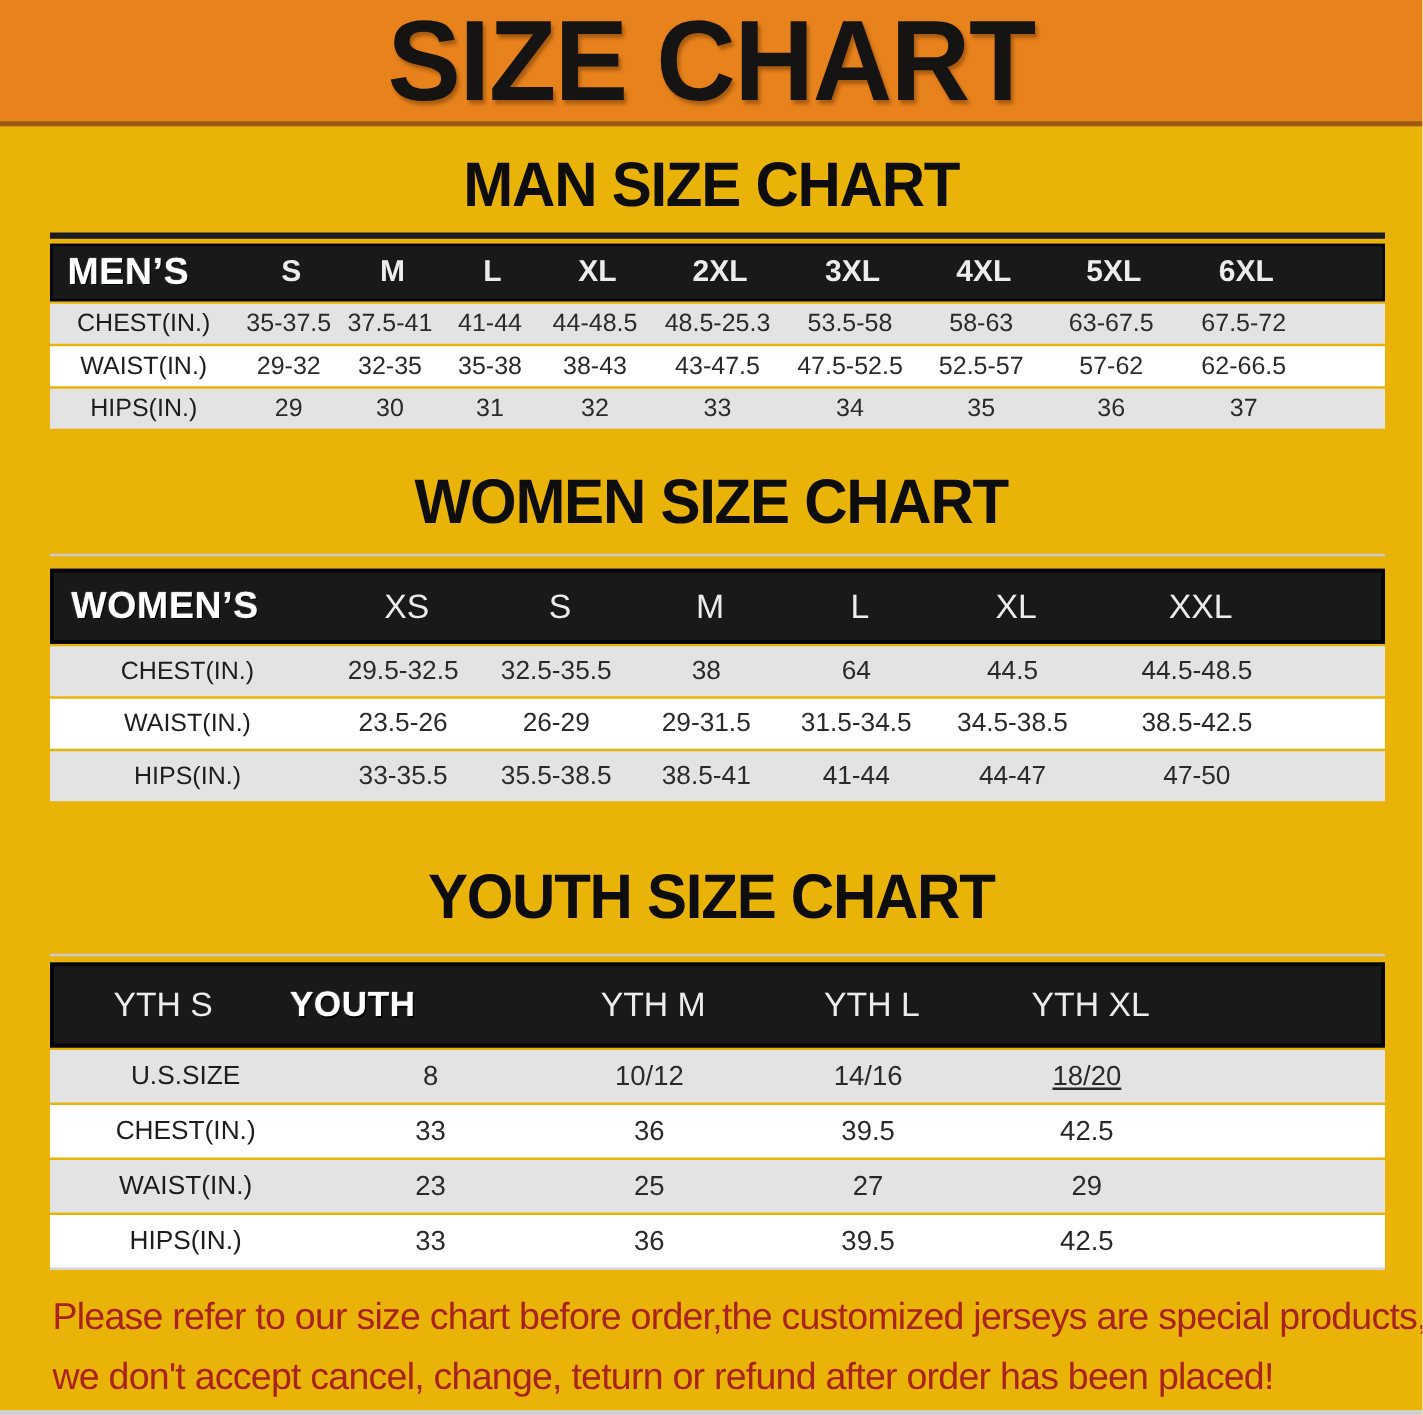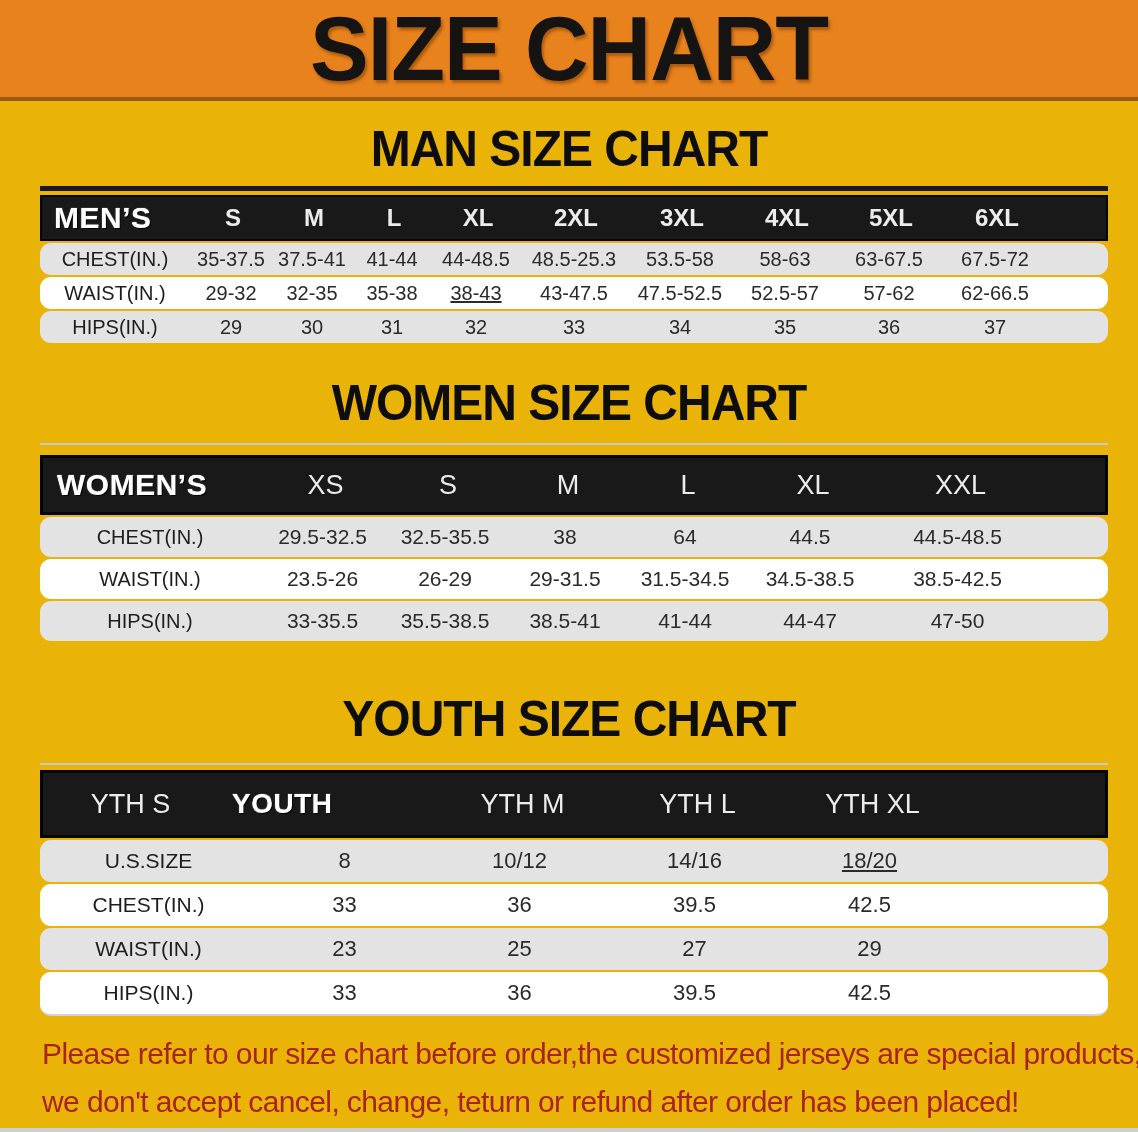--- a/index.html
+++ b/index.html
@@ -64,21 +64,21 @@
   }
   .tbl-men   .head-label{font-size:30px;}
   .tbl-women .head-label{font-size:30px;}
   .tbl-youth .head-label{font-size:28px;}
   .col-head{font-weight:700;color:#ececec;}
   .tbl-men   .col-head{font-size:24px;}
   .tbl-women .col-head{font-size:27px;font-weight:400;}
   .tbl-youth .col-head{font-size:27px;font-weight:400;}
   .t-row{
     display:flex;align-items:center;
-    margin-top:2px;color:#222222;border-radius:11px;
+    margin-top:2px;color:#222222;
   }
   .tbl-men   .t-row{height:32px;}
   .tbl-women .t-row{height:40px;}
   .tbl-youth .t-row{height:42px;}
   .row-gray{background:#e3e3e3;}
   .row-white{background:#ffffff;}
   .tbl-youth .t-row:last-child{border-bottom:2px solid #d5d5d5;}
   .row-label{font-size:20px;color:#1d1d1d;}
   .tbl-youth .row-label{font-size:21px;}
   .val{font-size:20px;color:#2a2a2a;}
@@ -135,21 +135,21 @@
         <div class="cell val" style="width: 106px;">58-63</div>
         <div class="cell val" style="width: 102px;">63-67.5</div>
         <div class="cell val" style="width: 110px;">67.5-72</div>
         <div class="cell val fill"></div>
       </div>
       <div class="t-row row-white">
         <div class="cell row-label" style="width: 150px;">WAIST(IN.)</div>
         <div class="cell val" style="width: 82px;">29-32</div>
         <div class="cell val" style="width: 80px;">32-35</div>
         <div class="cell val" style="width: 80px;">35-38</div>
-        <div class="cell val" style="width: 88px; text-decoration: underline;">38-43</div>
+        <div class="cell val" style="width: 88px;">38-43</div>
         <div class="cell val" style="width: 108px;">43-47.5</div>
         <div class="cell val" style="width: 104px;">47.5-52.5</div>
         <div class="cell val" style="width: 106px;">52.5-57</div>
         <div class="cell val" style="width: 102px;">57-62</div>
         <div class="cell val" style="width: 110px;">62-66.5</div>
         <div class="cell val fill"></div>
       </div>
       <div class="t-row row-gray">
         <div class="cell row-label" style="width: 150px;">HIPS(IN.)</div>
         <div class="cell val" style="width: 82px;">29</div>

